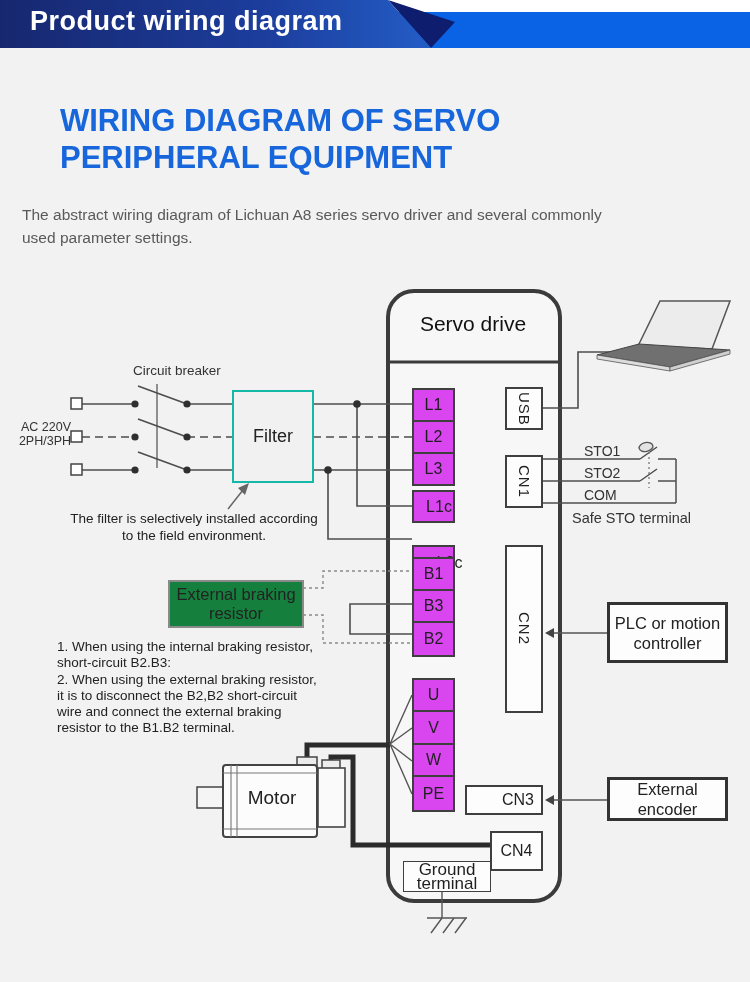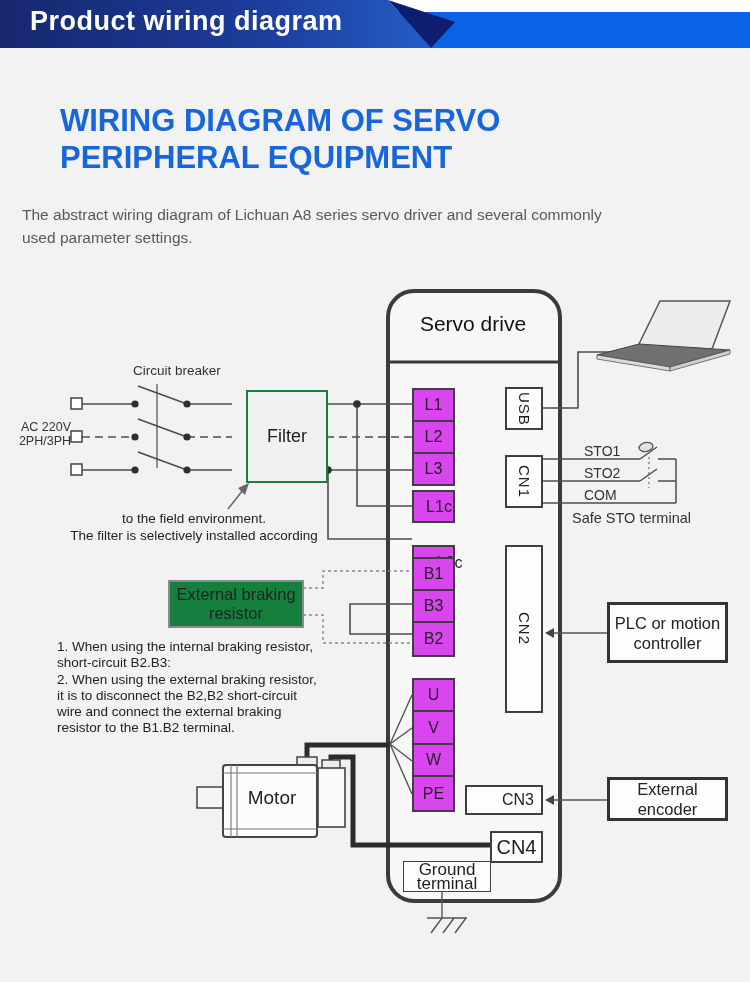--- a/index.html
+++ b/index.html
@@ -167,36 +167,36 @@
 </div>
 <div class="abs conn" style="left:505px;top:455px;width:38px;height:53px;">
   <span class="vtext">CN1</span>
 </div>
 <div class="abs conn" style="left:505px;top:545px;width:38px;height:168px;">
   <span class="vtext">CN2</span>
 </div>
 <div class="abs conn" style="left:465px;top:785px;width:78px;height:30px;font-size:16px;padding-left:28px;">
   <span>CN3</span>
 </div>
-<div class="abs conn" style="left:490px;top:831px;width:53px;height:32px;font-size:20px;">
+<div class="abs conn" style="left:490px;top:831px;width:53px;height:40px;font-size:16px;">
   <span>CN4</span>
 </div>
 
 <div class="abs conn" style="left:403px;top:861px;width:88px;height:31px;border-width:1.5px;font-size:17px;line-height:14px;text-align:center;">Ground terminal</div>
 
 <div class="abs lbl" style="left:17px;top:421px;width:54px;text-align:right;font-size:12.5px;line-height:13.5px;">
   <div>AC 220V</div>
   <div>2PH/3PH</div>
 </div>
 <div class="abs lbl" style="left:133px;top:363px;font-size:13.5px;">Circuit breaker</div>
-<div class="abs" style="left:232px;top:390px;width:82px;height:93px;border:2px solid #15803d;background:#f1f1f1;
-     display:flex;align-items:center;justify-content:center;font-size:18px;color:#222;z-index:10;margin-left:14px;">Filter</div>
+<div class="abs" style="left:232px;top:390px;width:82px;height:93px;border:2px solid #14b8a6;background:#f1f1f1;
+     display:flex;align-items:center;justify-content:center;font-size:18px;color:#222;z-index:10;">Filter</div>
 <div class="abs lbl" style="left:38px;top:511px;width:312px;text-align:center;font-size:13.5px;line-height:16.5px;color:#222;">
+  <div>The filter is selectively installed according</div>
   <div>to the field environment.</div>
-  <div>The filter is selectively installed according</div>
 </div>
 
 <div class="abs" style="left:168px;top:580px;width:136px;height:48px;border:2px solid #8a8a8a;background:#15803d;
      display:flex;align-items:center;justify-content:center;text-align:center;font-size:16.5px;line-height:19px;color:#222;z-index:10;">External braking resistor</div>
 
 <div class="abs lbl" style="left:57px;top:639px;width:308px;font-size:13.5px;line-height:16.3px;color:#222;">
   <div>1. When using the internal braking resistor,</div>
   <div>short-circuit B2.B3:</div>
   <div>2. When using the external braking resistor,</div>
   <div>it is to disconnect the B2,B2 short-circuit</div>

